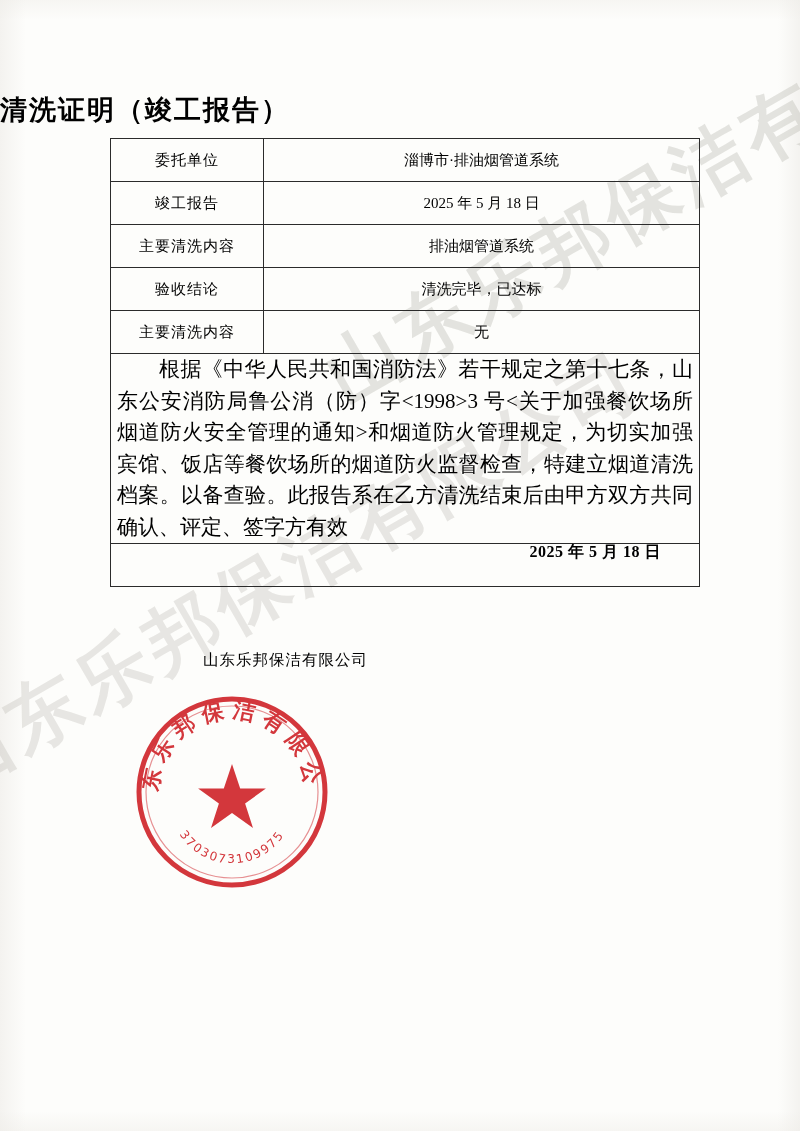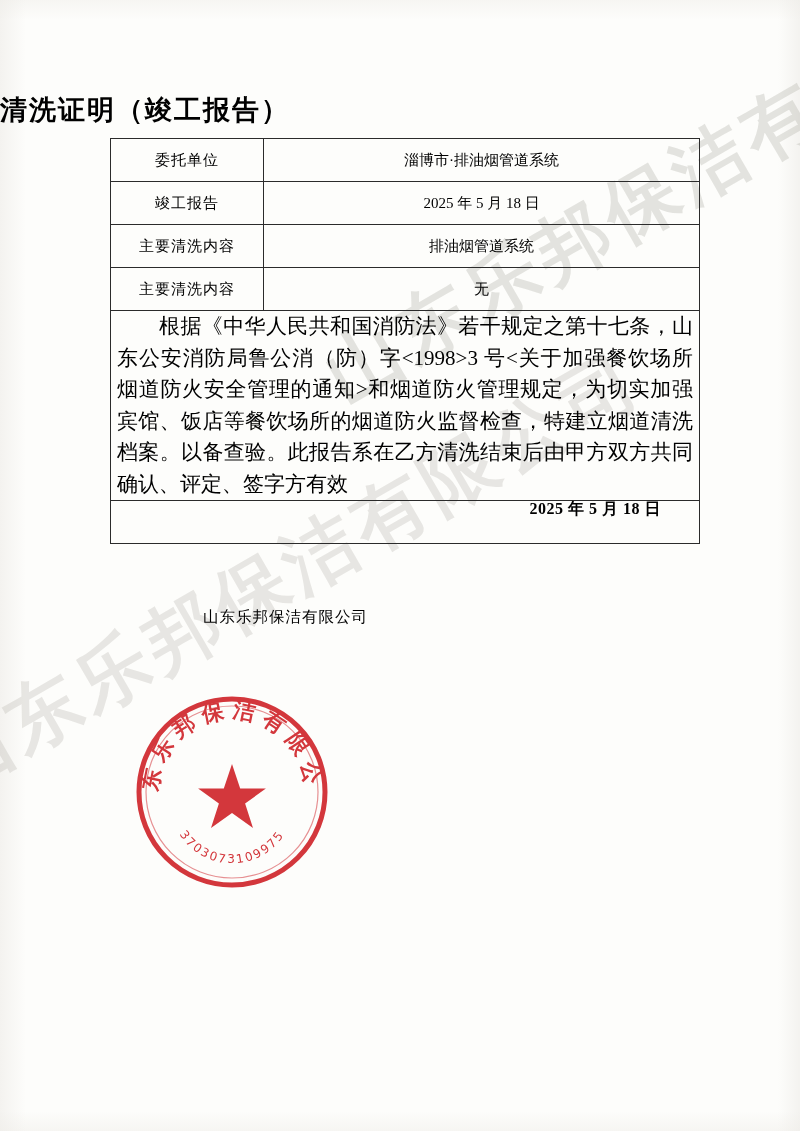--- a/index.html
+++ b/index.html
@@ -165,20 +165,24 @@
         <td class="label-cell">委托单位</td>
         <td colspan="3">淄博市·排油烟管道系统</td>
       </tr>
       <tr>
         <td class="label-cell">竣工报告</td>
         <td colspan="3">2025 年 5 月 18 日</td>
       </tr>
       <tr>
         <td class="label-cell">主要清洗内容</td>
         <td colspan="3">排油烟管道系统</td>
+      </tr>
+      <tr>
+        <td class="label-cell">验收结论</td>
+        <td colspan="3">清洗完毕，已达标</td>
       </tr>
       <tr>
         <td class="label-cell">主要清洗内容</td>
         <td colspan="3">无</td>
       </tr>
       <tr>
         <td class="body-cell" colspan="4">
           <p>根据《中华人民共和国消防法》若干规定之第十七条，山东公安消防局鲁公消（防）字&lt;1998&gt;3 号&lt;关于加强餐饮场所烟道防火安全管理的通知&gt;和烟道防火管理规定，为切实加强宾馆、饭店等餐饮场所的烟道防火监督检查，特建立烟道清洗档案。以备查验。此报告系在乙方清洗结束后由甲方双方共同确认、评定、签字方有效</p>
         </td>
       </tr>

